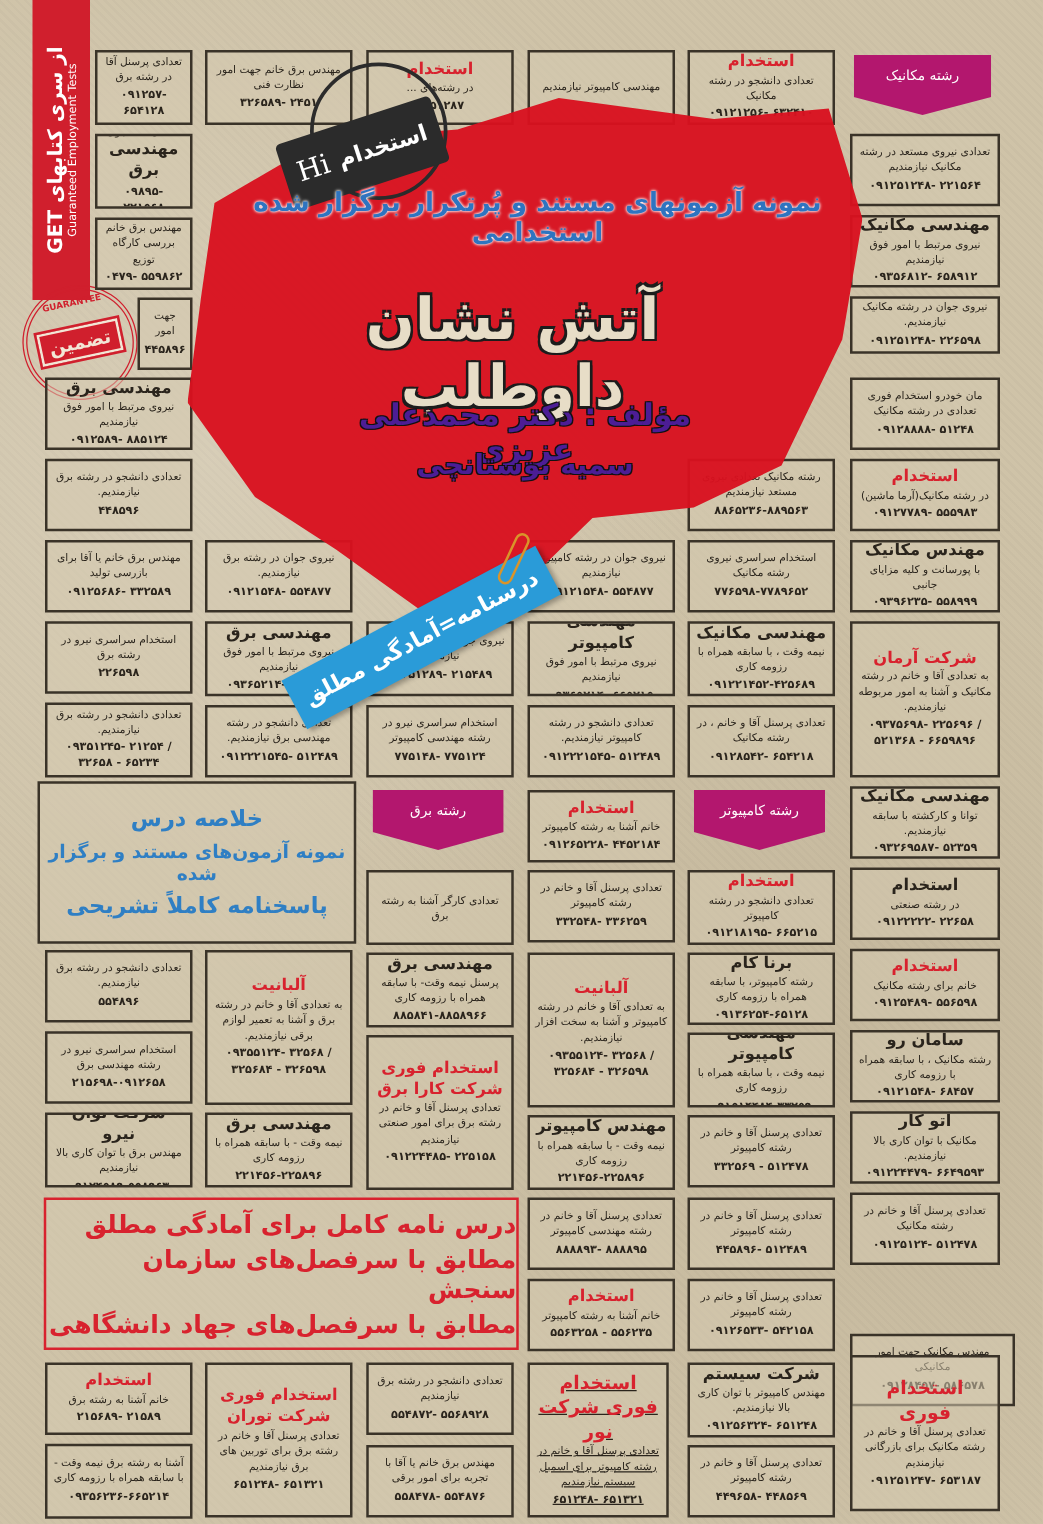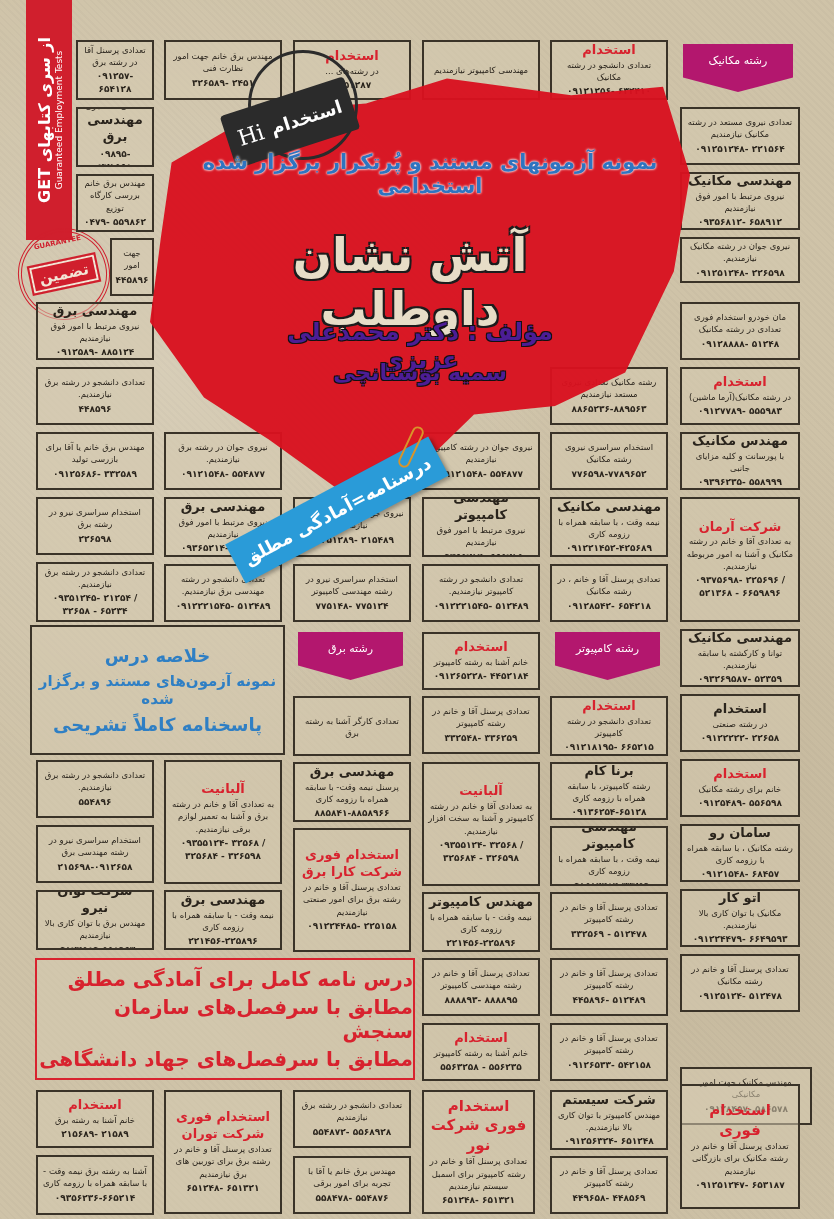--- a/index.html
+++ b/index.html
@@ -309,21 +309,21 @@
   </div>
 <div class="ad" style="left:422px;top:958px;width:118px;height:58px;">
     <div class="t">تعدادی پرسنل آقا و خانم در رشته مهندسی کامپیوتر</div>
     <div class="p">۸۸۸۸۹۳- ۸۸۸۸۹۵</div>
   </div>
 <div class="ad" style="left:422px;top:1023px;width:118px;height:58px;">
     <div class="h red">استخدام</div>
     <div class="t">خانم آشنا به رشته کامپیوتر</div>
     <div class="p">۵۵۶۳۲۵۸ - ۵۵۶۲۳۵</div>
   </div>
-<div class="ad" style="left:422px;top:1090px;width:113px;height:124px;">
+<div class="ad" style="left:422px;top:1090px;width:113px;height:124px;text-decoration:underline;">
     <div class="h red big">استخدام فوری شرکت نور</div>
     <div class="t">تعدادی پرسنل آقا و خانم در رشته کامپیوتر برای اسمبل سیستم نیازمندیم</div>
     <div class="p">۶۵۱۲۴۸- ۶۵۱۳۲۱</div>
   </div>
 
 <div class="ad" style="left:293px;top:40px;width:118px;height:60px;">
     <div class="h red">استخدام</div>
     <div class="t">در رشته‌های ...</div>
     <div class="p">۴۴۵۱۲۸۷</div>
   </div>

